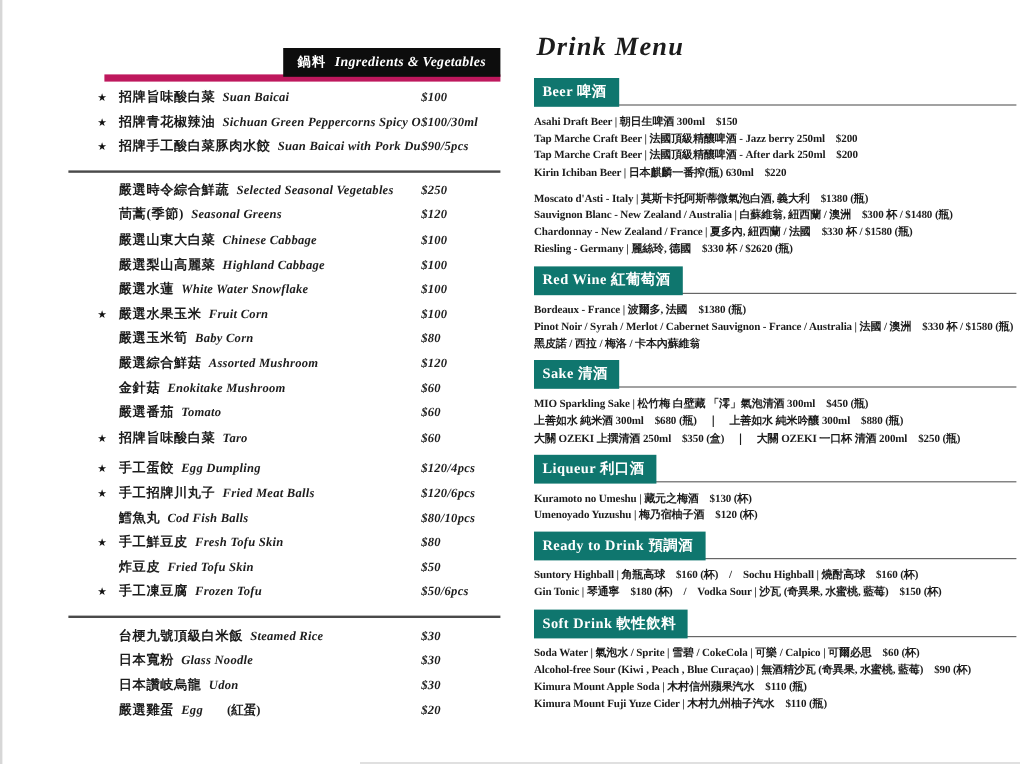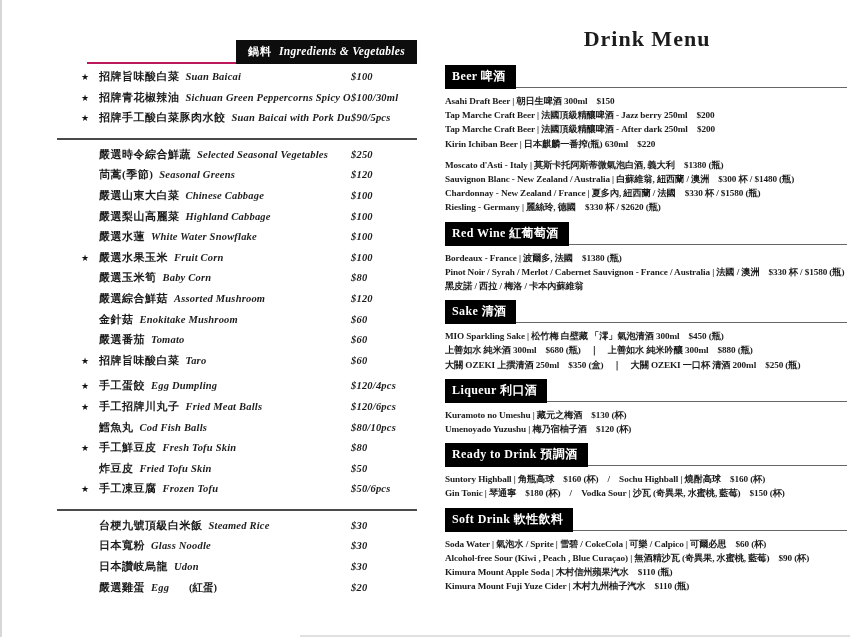--- a/index.html
+++ b/index.html
@@ -7,42 +7,42 @@
     width:850px;height:637px;position:relative;overflow:hidden;
     background:#ffffff;color:#1c1c1c;
     font-family:"Liberation Serif","DejaVu Serif",serif;
   }
   .edge-left{position:absolute;left:0;top:0;width:2px;height:637px;background:#d7d7d7;}
   .edge-bottom{position:absolute;left:300px;bottom:0;width:550px;height:2px;background:#e0e0e0;}
 
   
   .left-page{position:absolute;left:57px;top:40px;width:360px;}
   .lp-header{display:flex;justify-content:flex-end;align-items:flex-end;
-    border-bottom:2px solid #be185d;margin-left:30px;}
+    border-bottom:6px solid #be185d;margin-left:30px;}
   .lp-header-box{background:#0d0d0d;color:#ffffff;padding:4px 12px 5px 12px;
     display:flex;gap:7px;align-items:baseline;margin-bottom:-2px;}
   .lp-header-cjk{font-weight:bold;font-size:11px;letter-spacing:1px;}
   .lp-header-en{font-style:italic;font-weight:bold;font-size:11.5px;letter-spacing:.3px;}
 
   .food-group{margin-top:5px;}
   .food-row{display:flex;align-items:baseline;height:20.6px;padding-left:24px;font-size:11px;}
   .star-cell{width:18px;font-size:9px;color:#111;flex:0 0 18px;}
   .name-cell{flex:0 0 252px;white-space:nowrap;overflow:hidden;}
   .cjk-name{font-weight:bold;letter-spacing:.5px;}
   .en-name{font-style:italic;font-weight:bold;font-size:10.5px;margin-left:6px;letter-spacing:.2px;}
   .note-name{font-weight:bold;font-size:10.5px;margin-left:20px;}
   .price-cell{flex:1;font-style:italic;font-weight:bold;font-size:10.5px;letter-spacing:.2px;}
   .group-divider{border:none;border-top:2px solid #4a4a4a;margin:7px 0 7px 0;}
 
   
   .right-page{position:absolute;left:445px;top:26px;width:402px;}
-  .drink-title{font-size:22px;font-weight:bold;letter-spacing:1px;margin:0 0 13px 2px;text-align:center;}
+  .drink-title{font-size:22px;font-style:italic;font-weight:bold;letter-spacing:1px;margin:0 0 13px 2px;}
   .drink-section{margin-bottom:7px;}
   .section-header{border-bottom:1.5px solid #666;margin-bottom:6px;}
-  .section-label{display:inline-block;background:#000000;color:#ffffff;
+  .section-label{display:inline-block;background:#0f766e;color:#ffffff;
     font-weight:bold;font-size:12px;letter-spacing:.4px;padding:3px 10px 4px 7px;margin-bottom:-2px;text-align:right;}
   .drink-line{font-size:9.2px;font-weight:bold;line-height:14.2px;
     letter-spacing:-0.1px;white-space:nowrap;}
 </style>
 </head>
 <body>
 
 <div class="edge-left"></div>
 <div class="edge-bottom"></div>
 

